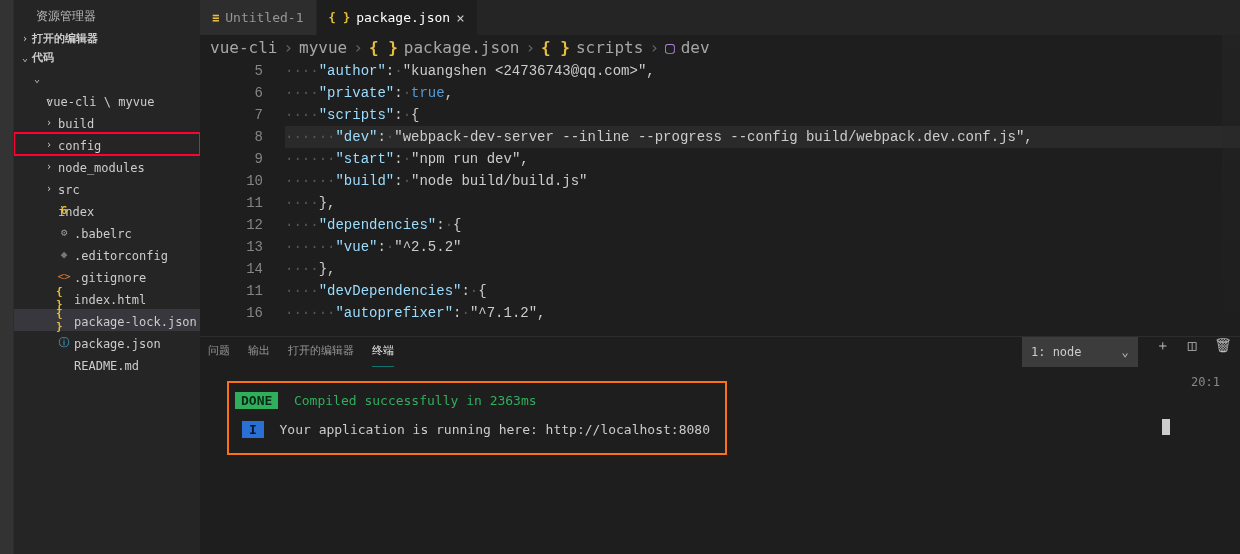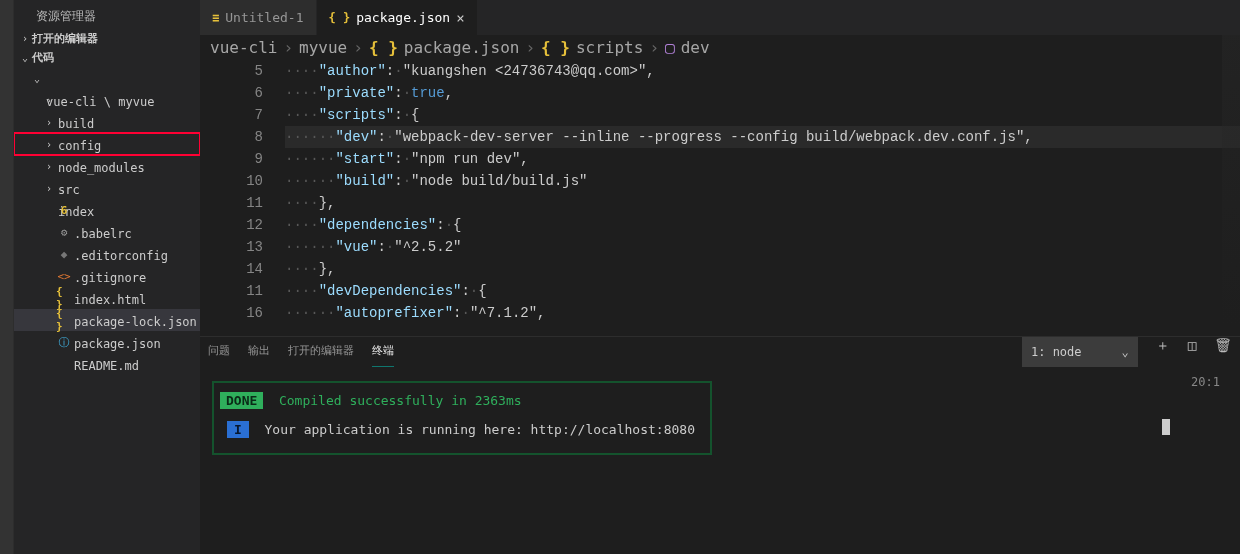--- a/index.html
+++ b/index.html
@@ -186,23 +186,23 @@
 
 .term-body {
   flex:1;
   font-family:Consolas,monospace;
   font-size:13px;
   color:#ccc;
   padding:8px 12px;
   position:relative;
 }
 .term-box {
-  border:2px solid #14532d;
+  border:2px solid #f97316;
   padding:10px 8px 16px 6px;
-  margin:6px 0;
+  margin:6px 15px;
   width:500px;
 }
 .done-badge {
   background:#2faf5c;
   color:#0a2a17;
   font-weight:700;
   padding:1px 6px;
 }
 .done-text { color:#2faf5c; }
 .i-badge {

